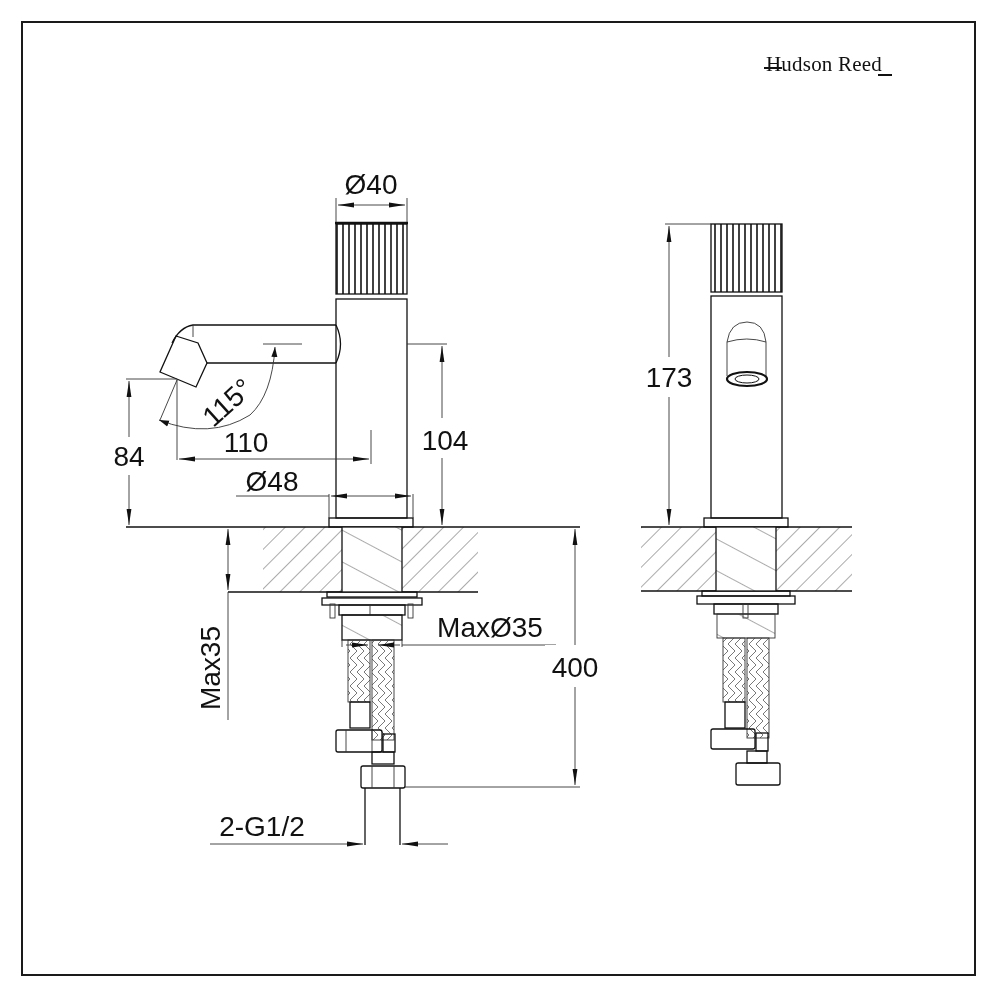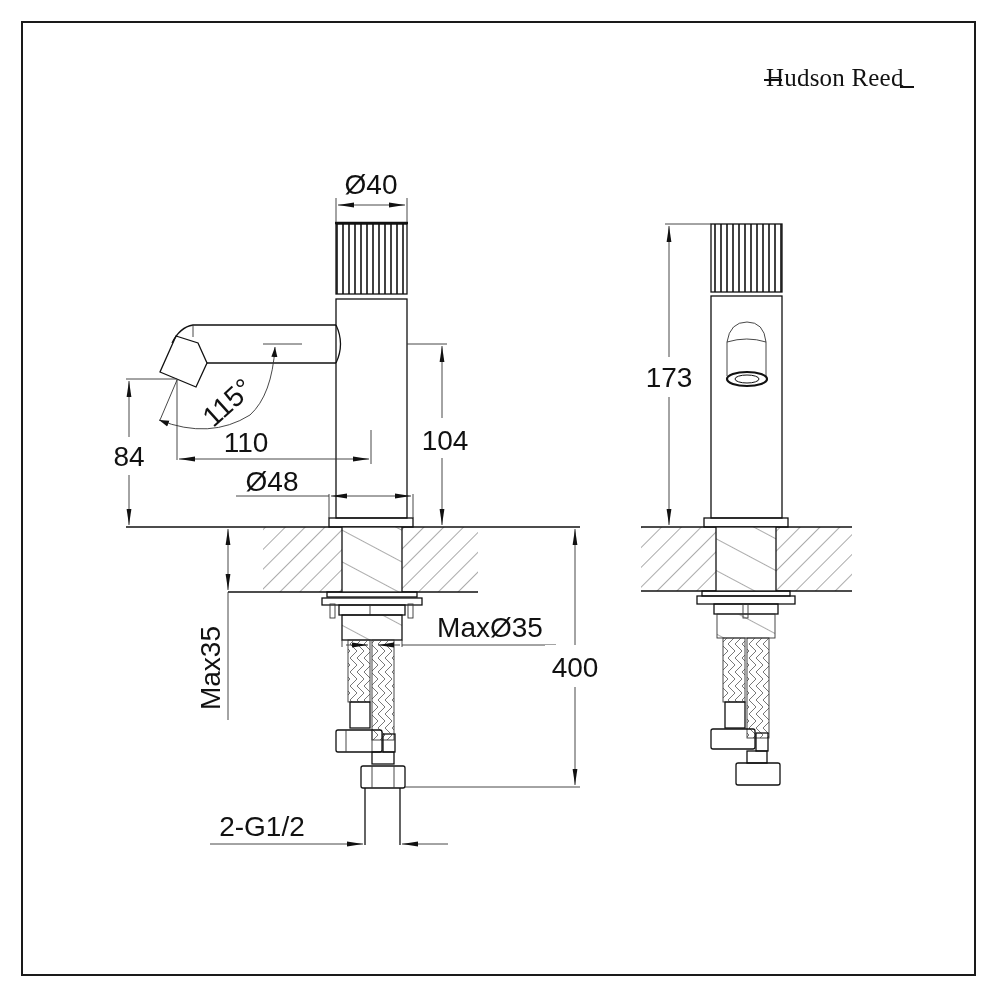--- a/index.html
+++ b/index.html
@@ -1,18 +1,18 @@
 <!DOCTYPE html>
 <html><head>
 <meta charset="utf-8">
 <style>
   html, body { margin: 0; padding: 0; background: #ffffff; }
   body { width: 1000px; height: 1000px; position: relative; overflow: hidden; font-family: "Liberation Sans", sans-serif; }
   #frame { position: absolute; left: 21px; top: 21px; width: 955px; height: 955px; border: 2px solid #1a1a1a; box-sizing: border-box; }
-  #brand { position: absolute; left: 766px; top: 64px; font-family: "Liberation Serif", serif; font-size: 25px; color: #111; letter-spacing: 0.2px; }
+  #brand { position: absolute; left: 766px; top: 52px; font-family: "Liberation Serif", serif; font-size: 21px; color: #111; letter-spacing: 0.2px; }
   #brand .bar-l { position: absolute; left: -2px; top: 15px; width: 18px; height: 1.5px; background: #111; }
   #brand .bar-r { position: absolute; right: -10px; top: 22px; width: 14px; height: 1.5px; background: #111; }
   svg { position: absolute; left: 0; top: 0; }
   .dim { font-family: "Liberation Sans", sans-serif; font-size: 28px; fill: #111; }
   .ln { stroke: #111; stroke-width: 1.3; fill: none; }
   .thin { stroke: #333; stroke-width: 0.9; fill: none; }
   .hatch { stroke: #444; stroke-width: 0.9; }
 </style>
 </head>
 <body>

